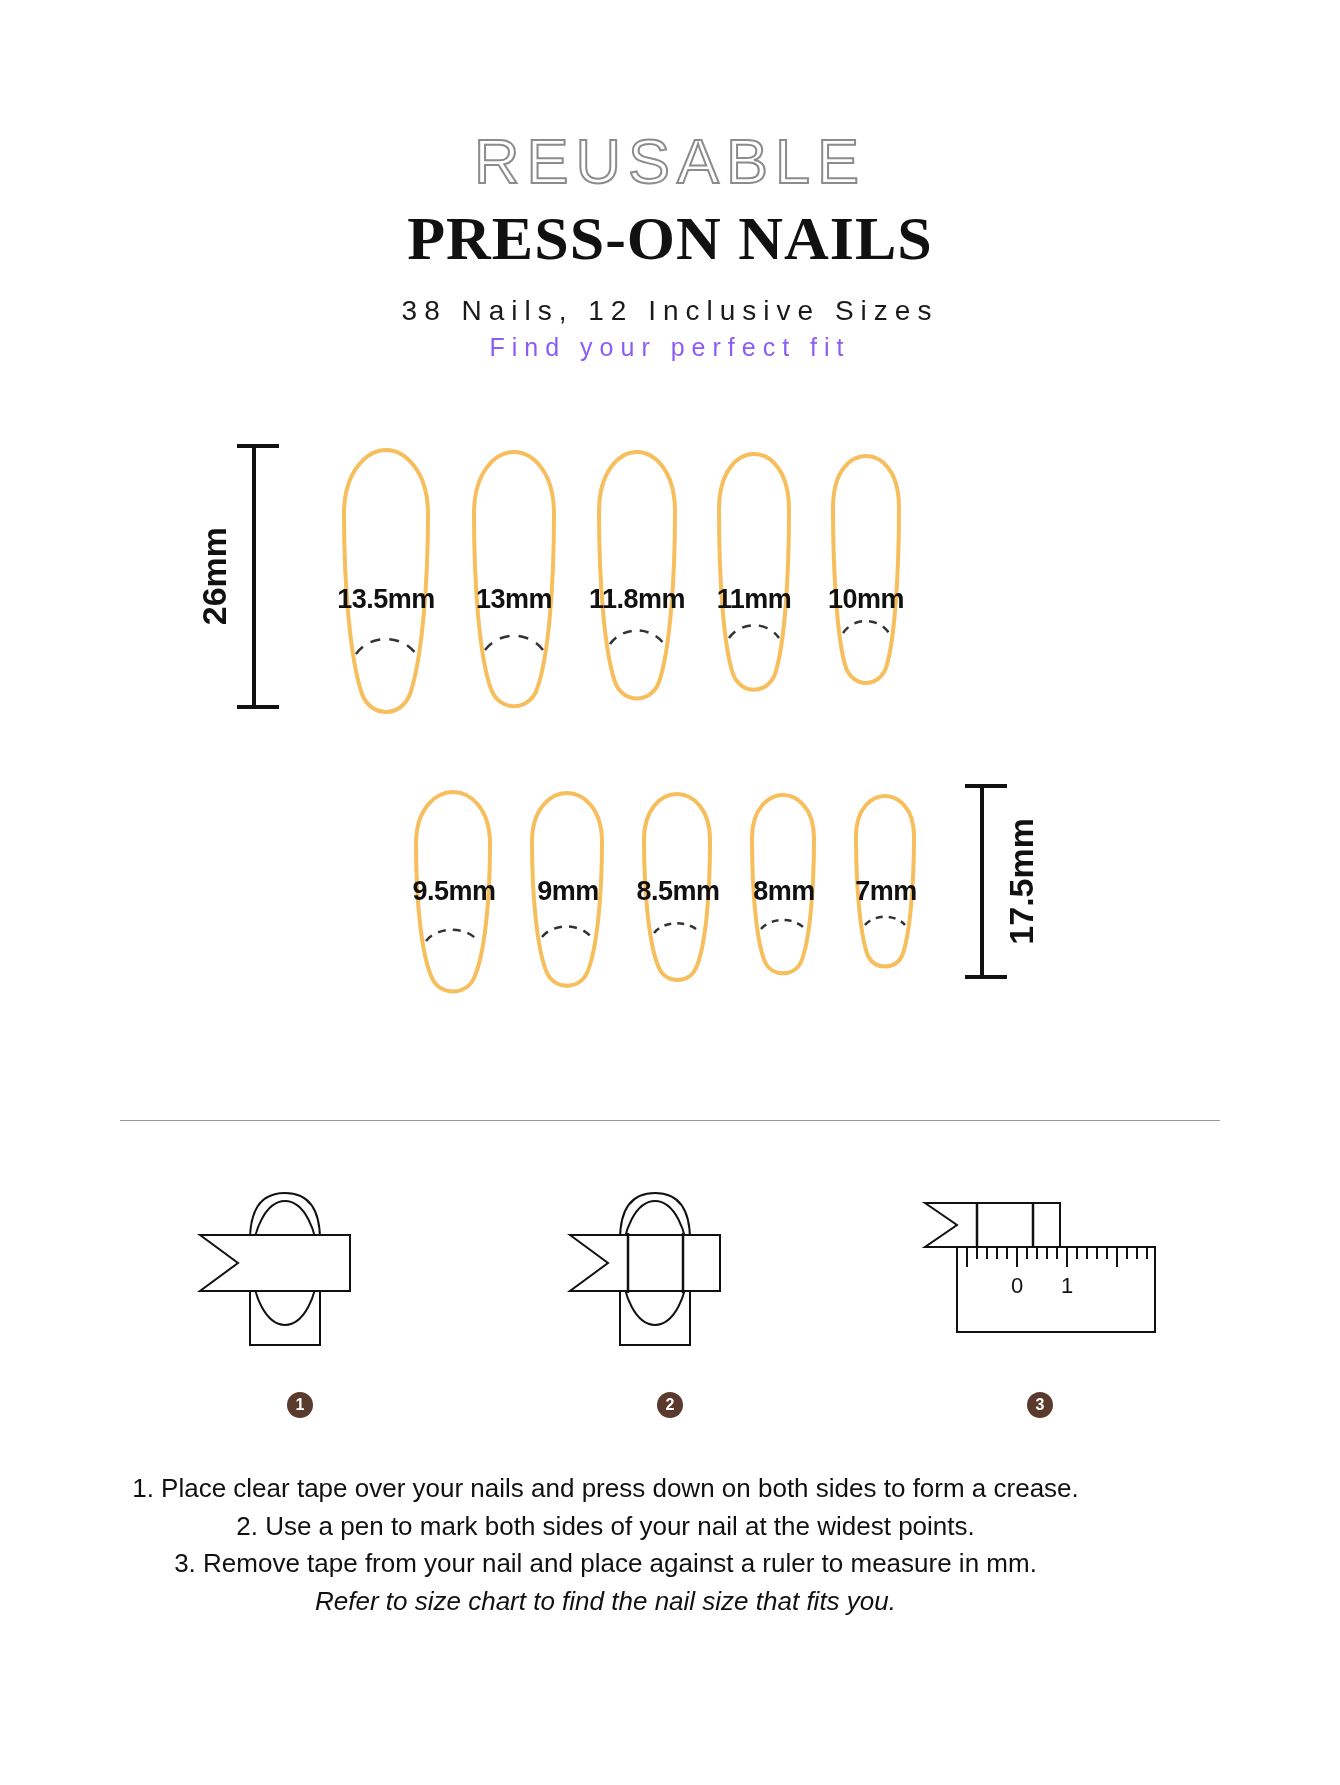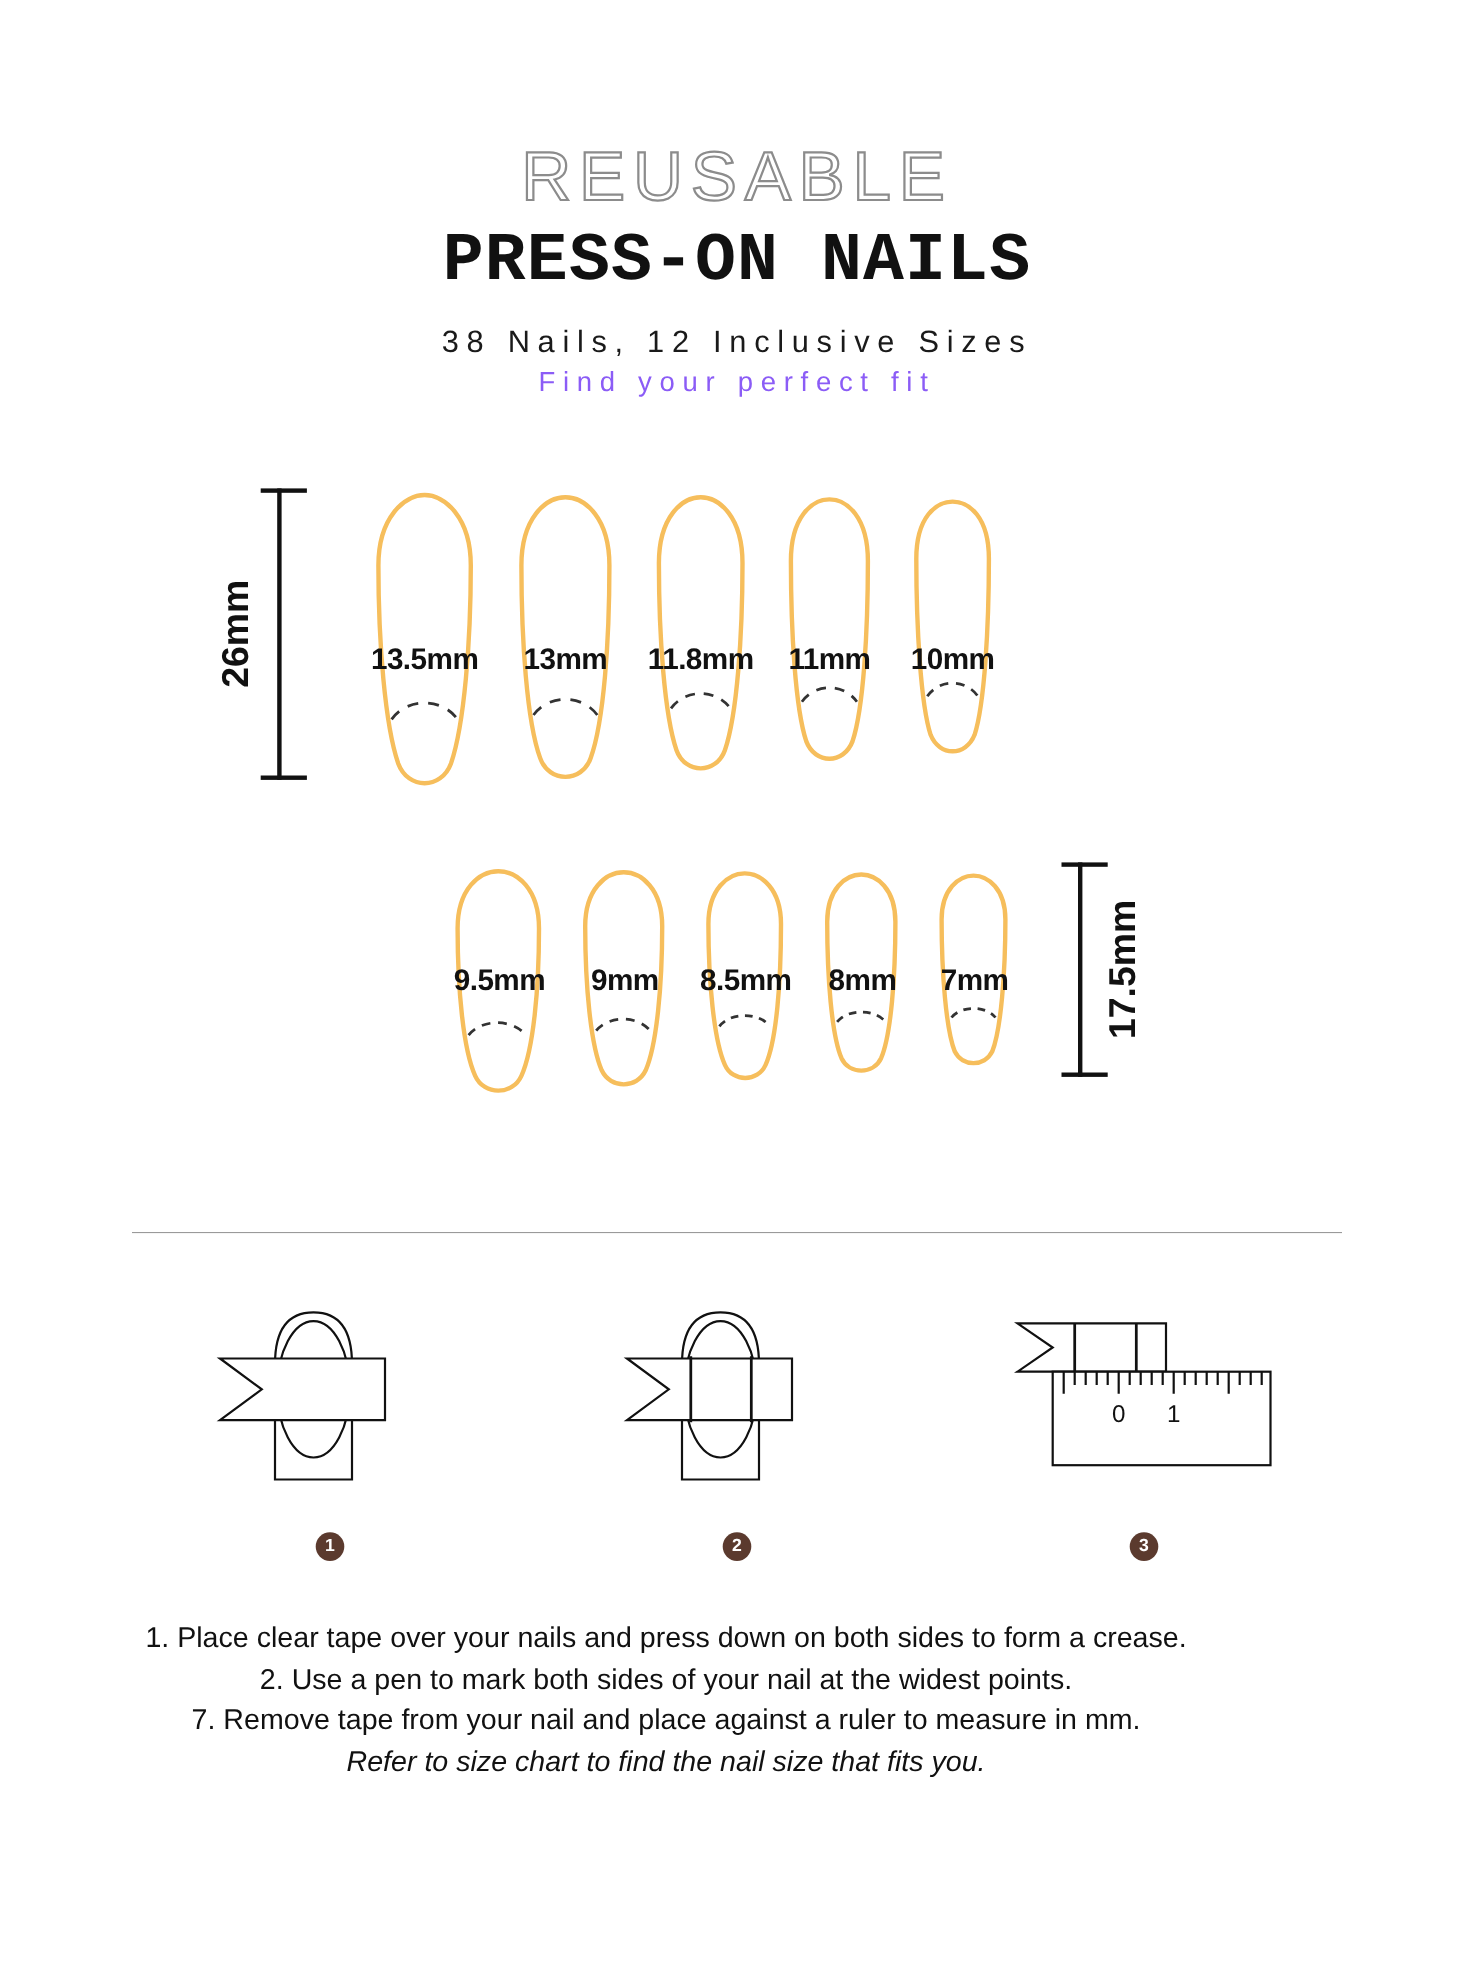--- a/index.html
+++ b/index.html
@@ -31,21 +31,21 @@
     font-family: "Liberation Sans", sans-serif;
     font-size: 63px;
     font-weight: 400;
     letter-spacing: 7px;
     color: #ffffff;
     -webkit-text-stroke: 2px #8c8c8c;
     line-height: 1;
     margin: 0;
   }
   .title-main {
-    font-family: Liberation Mono, monospace;
+    font-family: Liberation Serif, serif;
     font-size: 62px;
     font-weight: 700;
     letter-spacing: 1px;
     color: #111111;
     margin: 14px 0 0 0;
     line-height: 1;
   }
   .subtitle1 {
     font-size: 28px;
     letter-spacing: 7px;
@@ -357,17 +357,17 @@
         <text x="152" y="108" font-family="Liberation Sans, sans-serif" font-size="22" fill="#111" text-anchor="middle">1</text>
       </svg>
       <div class="step-badge">3</div>
     </div>
 
   </div>
 
   <div class="instructions">
     <div class="line">1. Place clear tape over your nails and press down on both sides to form a crease.</div>
     <div class="line">2. Use a pen to mark both sides of your nail at the widest points.</div>
-    <div class="line">7. Remove tape from your nail and place against a ruler to measure in mm.</div>
+    <div class="line">3. Remove tape from your nail and place against a ruler to measure in mm.</div>
     <div class="cont">Refer to size chart to find the nail size that fits you.</div>
   </div>
 
 </div>
 
 </body></html>

